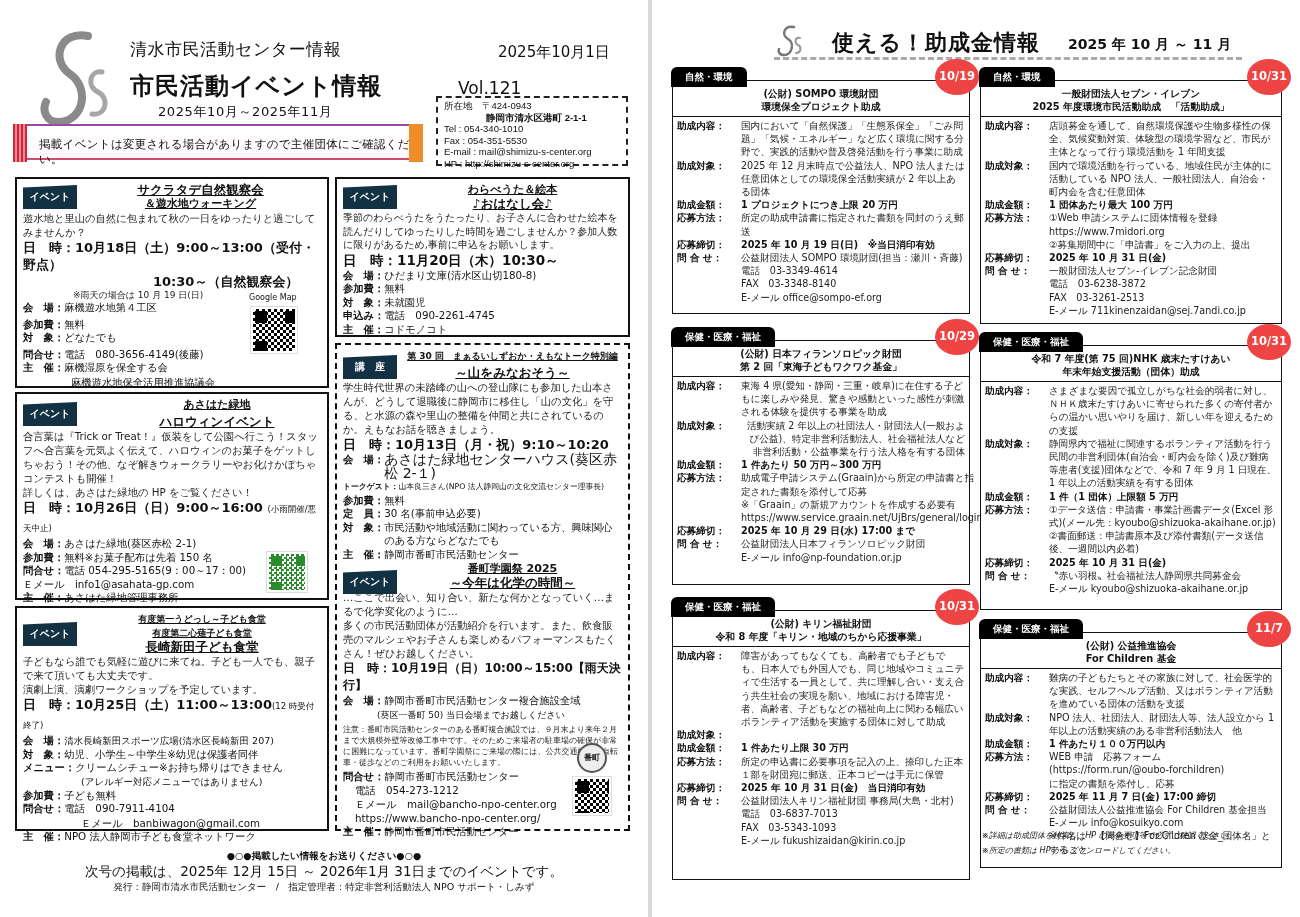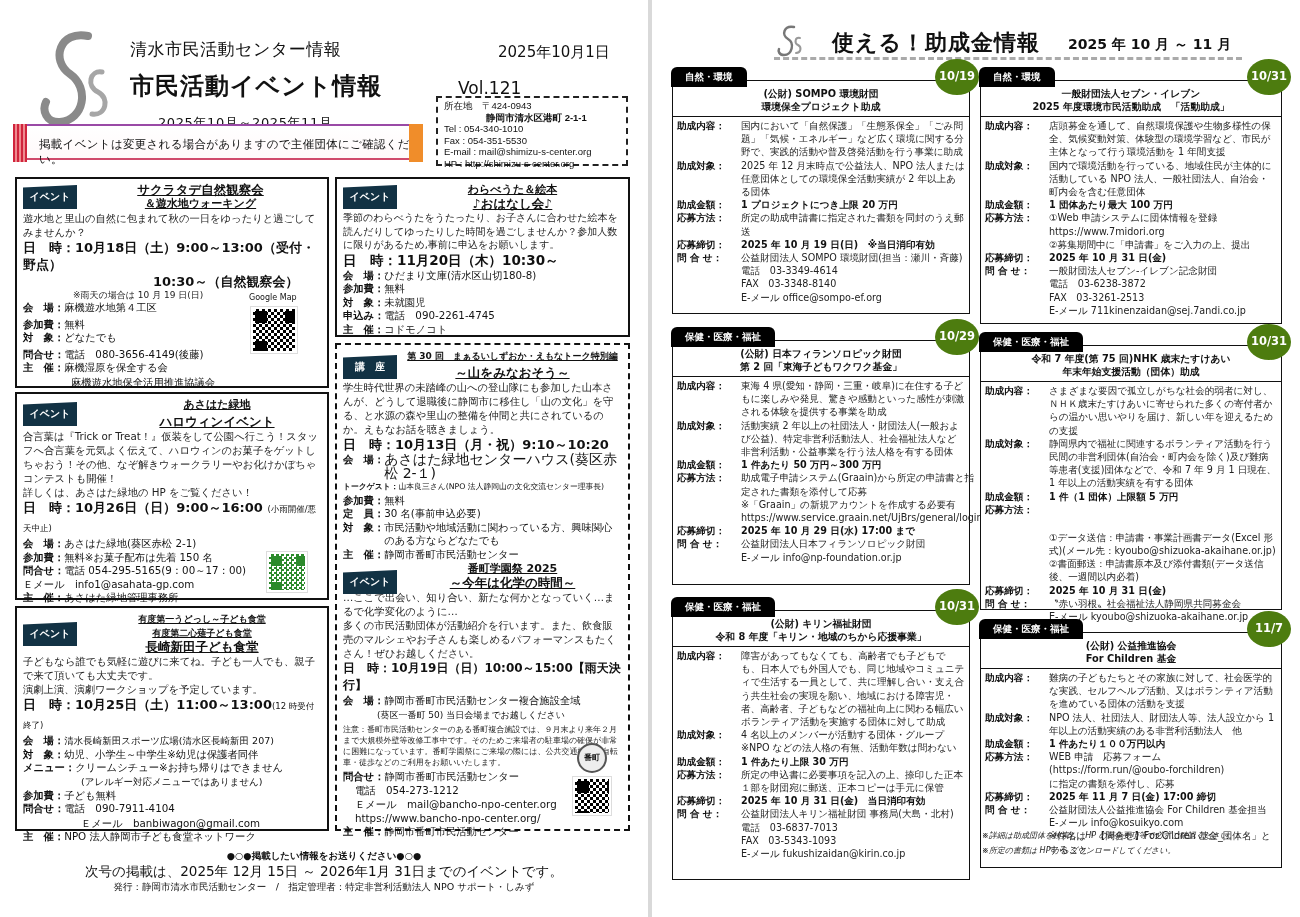--- a/index.html
+++ b/index.html
@@ -7,21 +7,21 @@
 body{font-family:"DejaVu Sans","Liberation Sans",sans-serif;color:#111;position:relative}
 .page{position:absolute;top:0;height:917px;background:#fff;overflow:hidden}
 #left{left:0;width:648px}
 #right{left:652px;width:648px}
 .abs{position:absolute}
 
 
 .logo{position:absolute;left:40px;top:30px;width:80px;height:98px}
 .hdr-sub{left:130px;top:38px;font-size:17px;letter-spacing:.5px}
 .hdr-title{left:130px;top:70px;font-size:24px;font-weight:bold;letter-spacing:1px}
-.hdr-range{left:158px;top:114px;font-size:13px;letter-spacing:.6px}
+.hdr-range{left:158px;top:103px;font-size:13px;letter-spacing:.6px}
 .hdr-date{left:498px;top:43px;font-size:15px}
 .hdr-vol{left:458px;top:78px;font-size:17px}
 .addr{left:436px;top:96px;width:192px;height:70px;border:2px dashed #222;padding:2px 6px;font-size:9.5px;line-height:11.5px;font-family:"Liberation Sans",sans-serif}
 .addr .ind{padding-left:42px;font-weight:bold}
 .banner{left:13px;top:124px;width:410px;height:36px;border-top:2px solid #9a4aa6;border-bottom:2px solid #d04a6c;background:linear-gradient(#fff,#fff9fa)}
 .banner .capL{position:absolute;left:0;top:-2px;width:14px;height:38px;background:repeating-linear-gradient(90deg,#d0243c 0 2px,#ee8a8f 2px 4px)}
 .banner .capR{position:absolute;right:0;top:-2px;width:14px;height:38px;background:#f08d2a}
 .banner .txt{position:absolute;left:26px;top:11px;font-size:11.5px;letter-spacing:.3px}
 
 
@@ -56,21 +56,21 @@
 .footer2{left:0;width:648px;top:863px;text-align:center;font-size:13.5px}
 .footer3{left:0;width:648px;top:881px;text-align:center;font-size:9.5px}
 
 
 .r-logo{left:124px;top:24px;width:30px;height:34px}
 .r-title{left:180px;top:28px;font-size:22px;font-weight:bold;letter-spacing:1px}
 .r-range{left:416px;top:36px;font-size:14px;font-weight:bold}
 .r-rule{left:122px;top:57px;width:468px;border-top:3px dashed #aaa}
 .gcard{position:absolute;border:1.5px solid #111;background:#fff;font-size:9.6px;line-height:13.2px}
 .gtag{position:absolute;left:-2px;top:-14px;height:20px;padding:0 14px;background:#000;color:#fff;font-weight:bold;font-size:9.5px;border-radius:6px 6px 0 0;display:flex;align-items:center}
-.gdate{position:absolute;right:-10px;top:-22px;width:44px;height:36px;border-radius:50%;background:#4d7c0f;color:#fff;font-weight:bold;font-size:11.5px;display:flex;align-items:center;justify-content:center}
+.gdate{position:absolute;right:-10px;top:-22px;width:44px;height:36px;border-radius:50%;background:#ef4444;color:#fff;font-weight:bold;font-size:11.5px;display:flex;align-items:center;justify-content:center}
 .ghead{text-align:center;font-weight:bold;font-size:9.8px;line-height:13px;padding:6px 0 3px;border-bottom:1.5px solid #111;margin:0 0 2px}
 .gbody{padding:0 4px 4px 4px}
 .grow{display:flex}
 .grow .k{font-weight:bold;flex:0 0 64px;white-space:nowrap}
 .grow .v{flex:1;color:#222}
 .grow .v.b{font-weight:bold;color:#111}
 .gfoot{font-size:8px;font-style:italic;line-height:15px;color:#222}
 </style>
 </head>
 <body>
@@ -399,21 +399,21 @@
         <div>(公財) 日本フィランソロピック財団</div>
         <div>第 2 回「東海子どもワクワク基金」</div>
       </div>
     <div class="gbody">
         <div class="grow">
           <span class="k">助成内容：</span>
           <span class="v" style="white-space: pre-line;">東海 4 県(愛知・静岡・三重・岐阜)に在住する子どもに楽しみや発見、驚きや感動といった感性が刺激される体験を提供する事業を助成</span>
         </div>
         <div class="grow">
           <span class="k">助成対象：</span>
-          <span class="v" style="white-space: pre-line;">活動実績 2 年以上の社団法人・財団法人(一般および公益)、特定非営利活動法人、社会福祉法人など非営利活動・公益事業を行う法人格を有する団体</span>
+          <span class="v" style="white-space: pre-line; text-align: right;">活動実績 2 年以上の社団法人・財団法人(一般および公益)、特定非営利活動法人、社会福祉法人など非営利活動・公益事業を行う法人格を有する団体</span>
         </div>
         <div class="grow">
           <span class="k">助成金額：</span>
           <span class="v b" style="white-space: pre-line;">1 件あたり 50 万円～300 万円</span>
         </div>
         <div class="grow">
           <span class="k">応募方法：</span>
           <span class="v" style="white-space: pre-line;">助成電子申請システム(Graain)から所定の申請書と指定された書類を添付して応募
 ※「Graain」の新規アカウントを作成する必要有
 https://www.service.graain.net/UjBrs/general/login</span>
@@ -445,21 +445,21 @@
         <div class="grow">
           <span class="k">助成対象：</span>
           <span class="v" style="white-space: pre-line;">静岡県内で福祉に関連するボランティア活動を行う民間の非営利団体(自治会・町内会を除く)及び難病等患者(支援)団体などで、令和 7 年 9 月 1 日現在、1 年以上の活動実績を有する団体</span>
         </div>
         <div class="grow">
           <span class="k">助成金額：</span>
           <span class="v b" style="white-space: pre-line;">1 件（1 団体）上限額 5 万円</span>
         </div>
         <div class="grow">
           <span class="k">応募方法：</span>
-          <span class="v" style="white-space: pre-line; margin-top: 28px;">①データ送信：申請書・事業計画書データ(Excel 形式)(メール先：kyoubo@shizuoka-akaihane.or.jp)
+          <span class="v" style="white-space: pre-line;">①データ送信：申請書・事業計画書データ(Excel 形式)(メール先：kyoubo@shizuoka-akaihane.or.jp)
 ②書面郵送：申請書原本及び添付書類(データ送信後、一週間以内必着)</span>
         </div>
         <div class="grow">
           <span class="k">応募締切：</span>
           <span class="v b" style="white-space: pre-line;">2025 年 10 月 31 日(金)</span>
         </div>
         <div class="grow">
           <span class="k">問 合 せ：</span>
           <span class="v" style="white-space: pre-line;">〝赤い羽根〟社会福祉法人静岡県共同募金会
 E-メール kyoubo@shizuoka-akaihane.or.jp</span>
@@ -474,22 +474,20 @@
         <div>(公財) キリン福祉財団</div>
         <div>令和 8 年度「キリン・地域のちから応援事業」</div>
       </div>
     <div class="gbody">
         <div class="grow">
           <span class="k">助成内容：</span>
           <span class="v" style="white-space: pre-line;">障害があってもなくても、高齢者でも子どもでも、日本人でも外国人でも、同じ地域やコミュニティで生活する一員として、共に理解し合い・支え合う共生社会の実現を願い、地域における障害児・者、高齢者、子どもなどの福祉向上に関わる幅広いボランティア活動を実施する団体に対して助成</span>
         </div>
         <div class="grow">
           <span class="k">助成対象：</span>
-          <span class="v" style="white-space: pre-line;">4 名以上のメンバーが活動する団体・グループ
-※NPO などの法人格の有無、活動年数は問わない</span>
         </div>
         <div class="grow">
           <span class="k">助成金額：</span>
           <span class="v b" style="white-space: pre-line;">1 件あたり上限 30 万円</span>
         </div>
         <div class="grow">
           <span class="k">応募方法：</span>
           <span class="v" style="white-space: pre-line;">所定の申込書に必要事項を記入の上、捺印した正本１部を財団宛に郵送、正本コピーは手元に保管</span>
         </div>
         <div class="grow">

